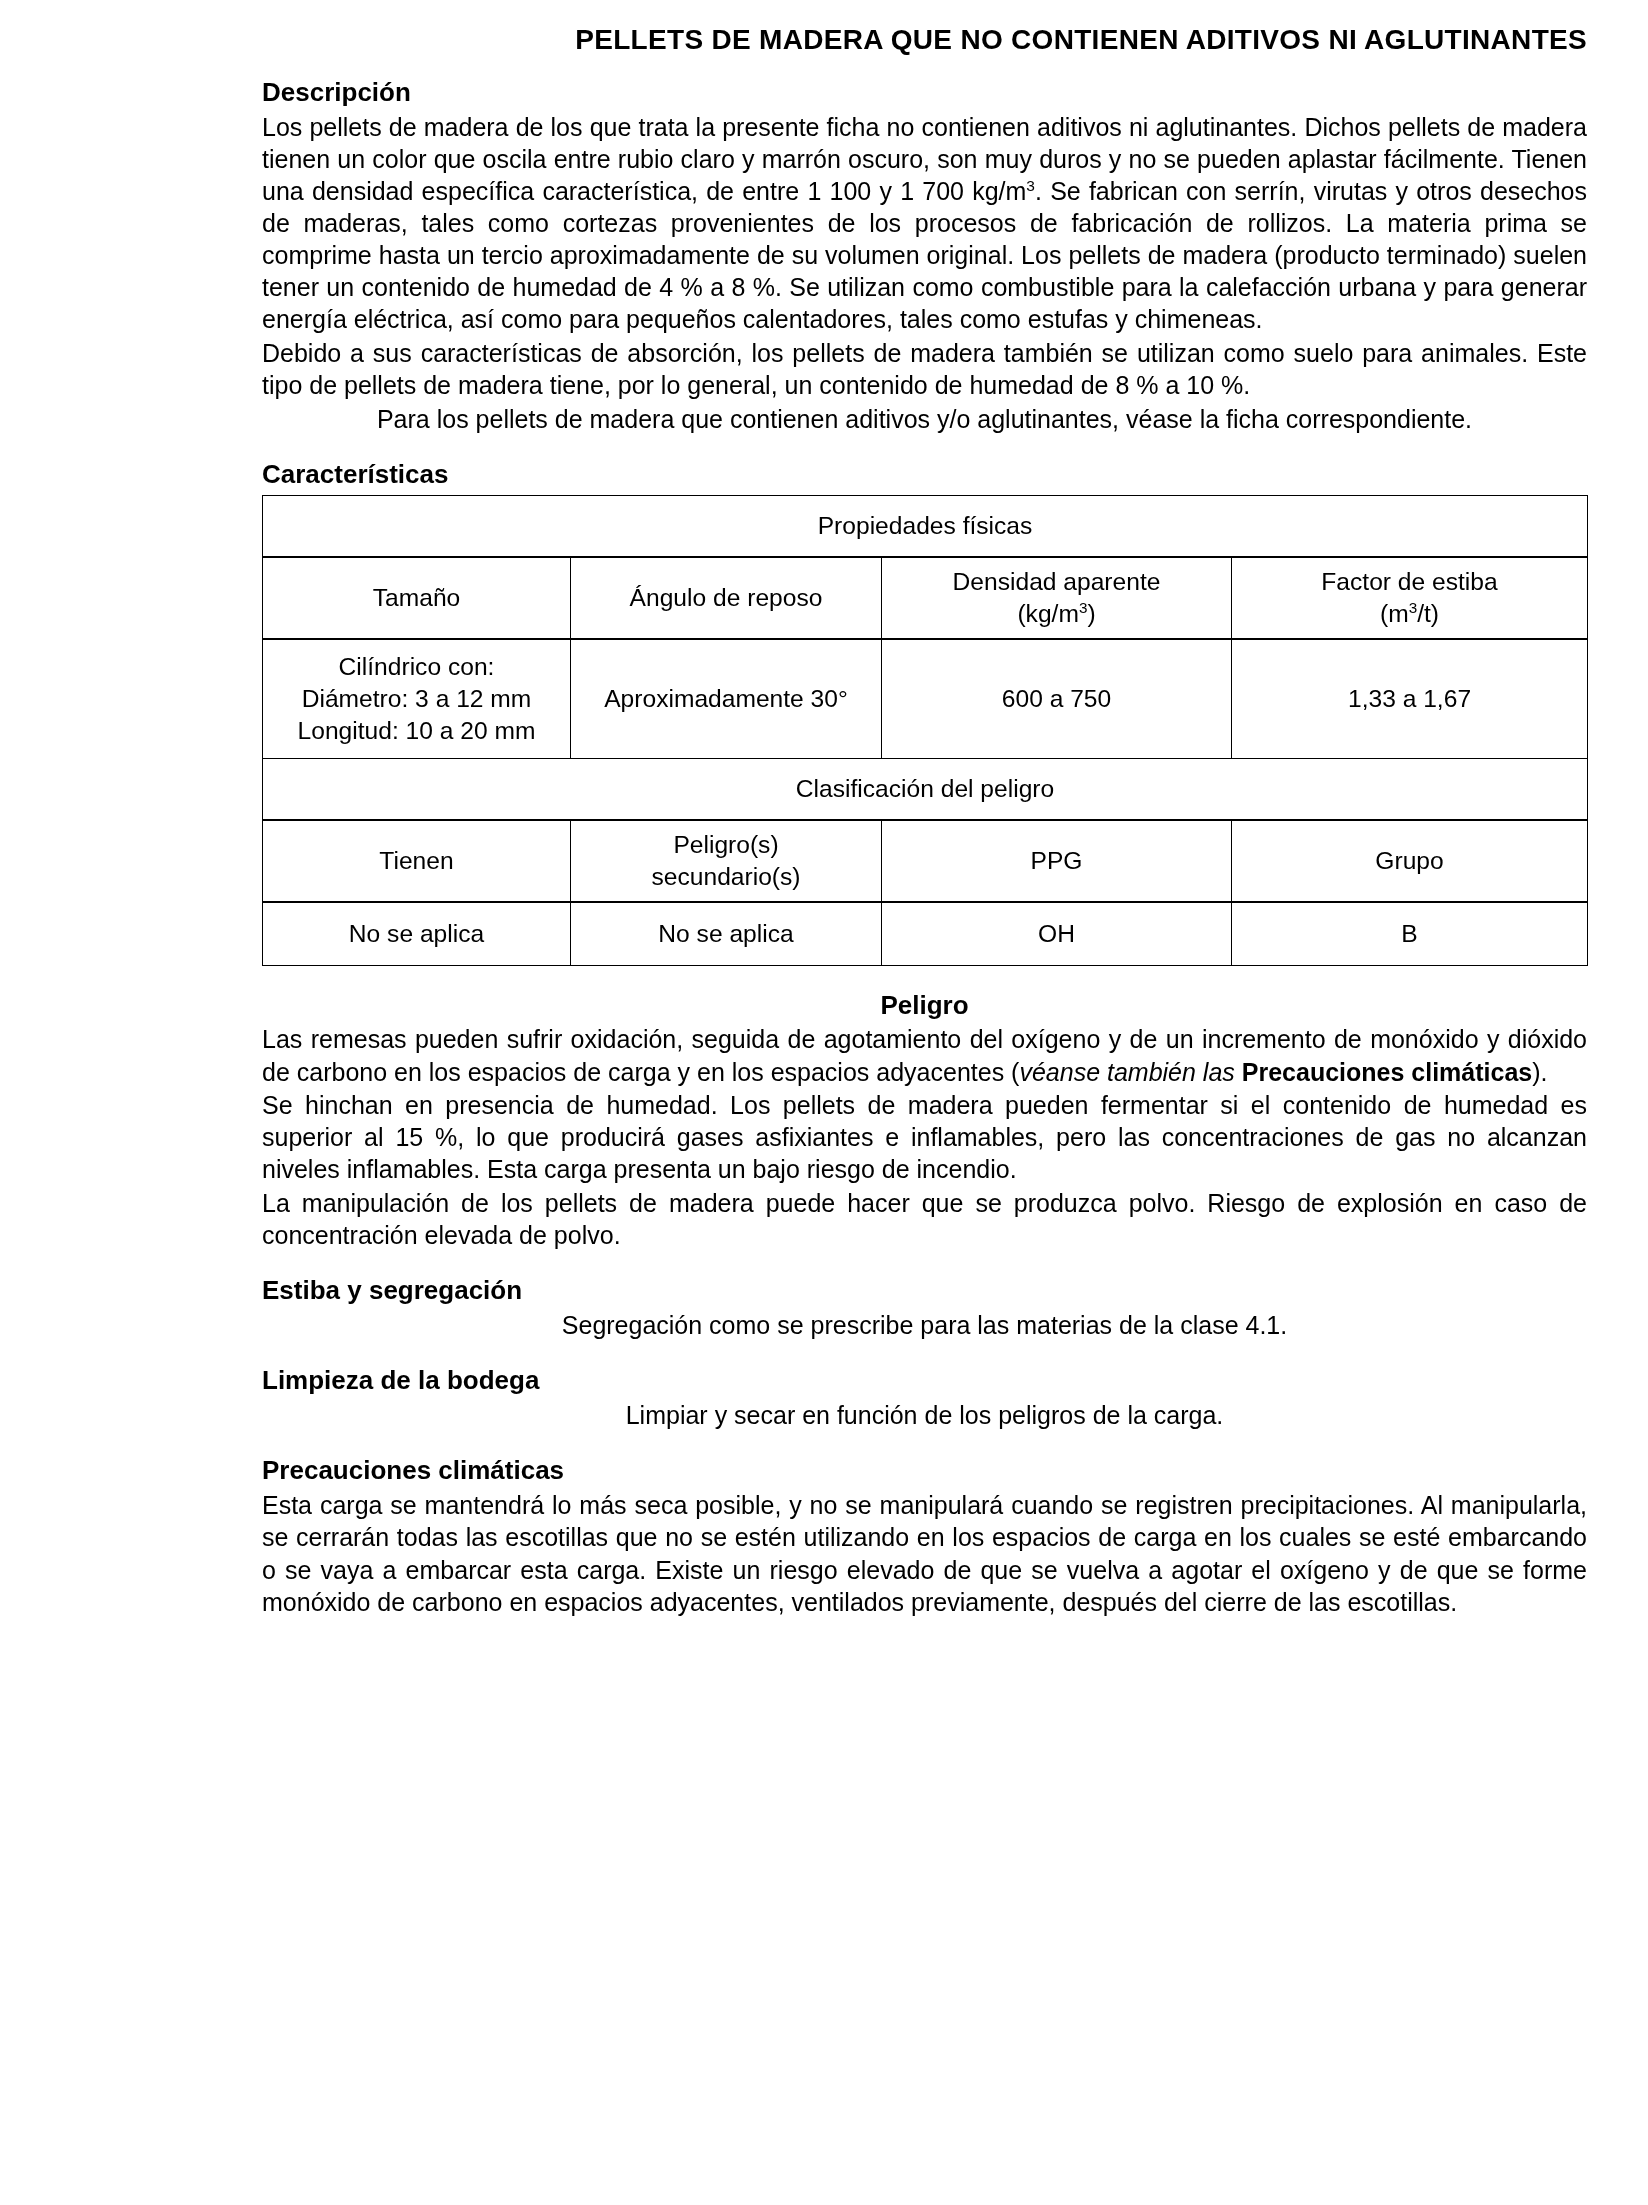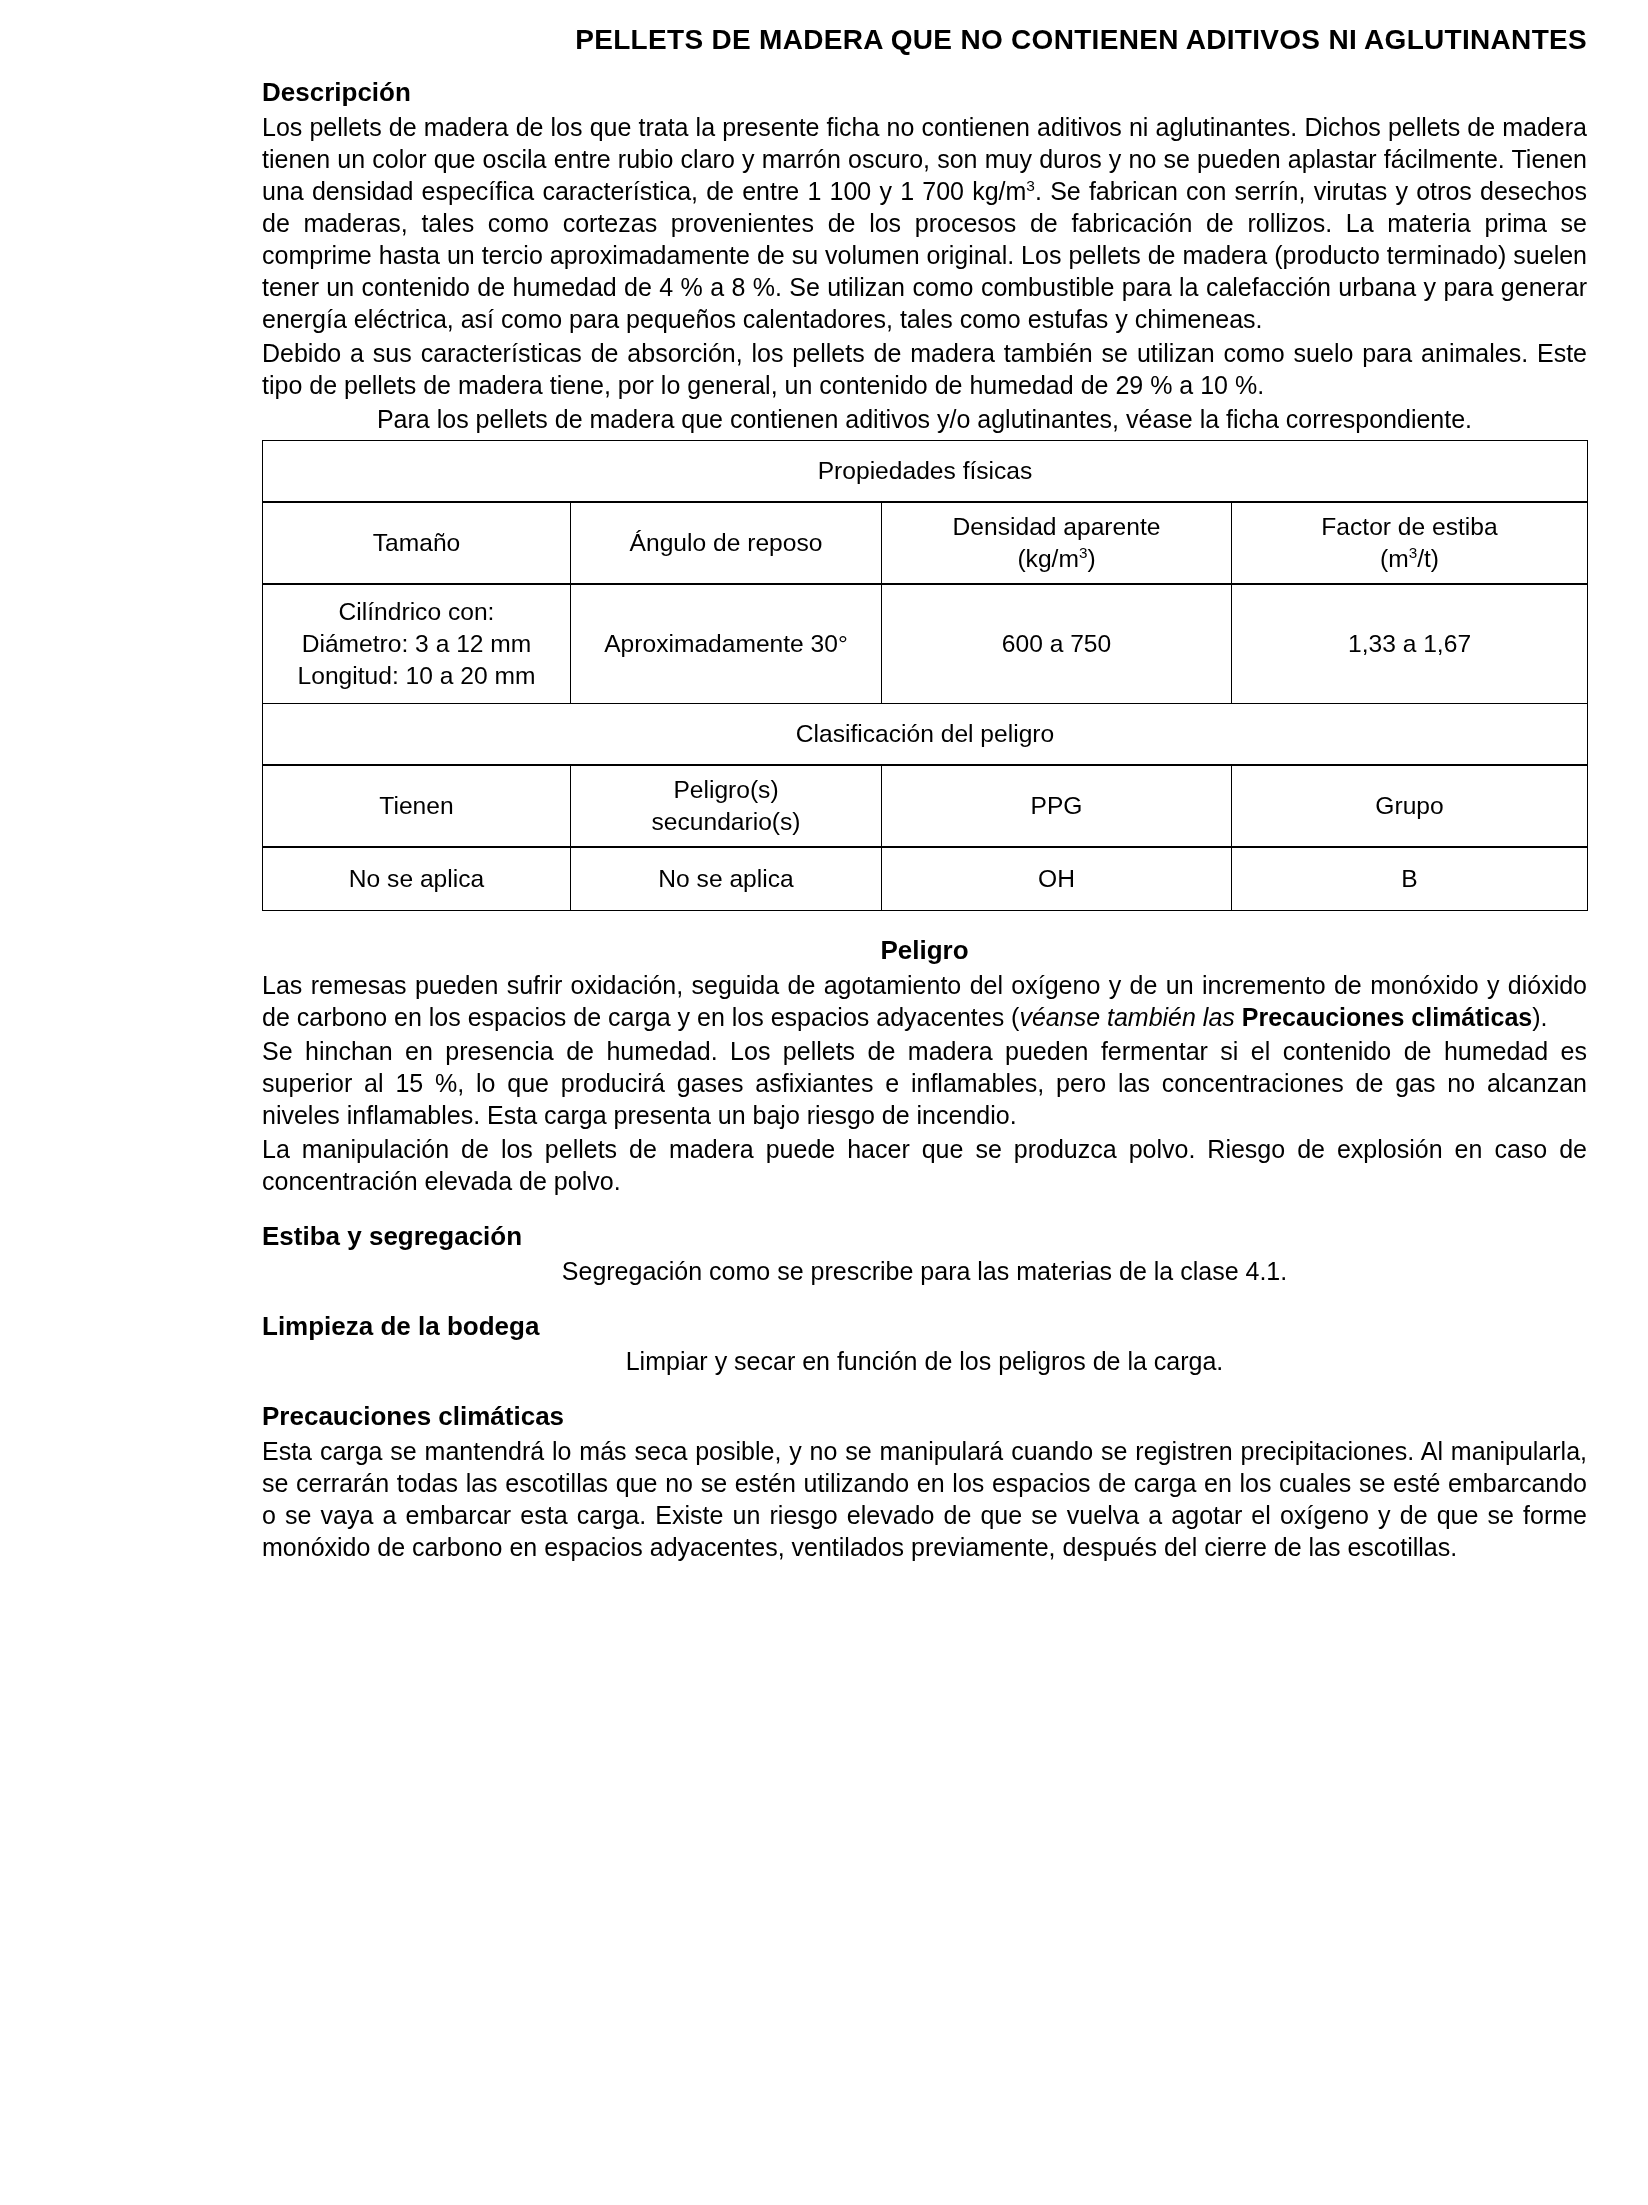--- a/index.html
+++ b/index.html
@@ -127,23 +127,24 @@
 </head>
 <body>
 
 <div class="page">
   <div class="content">
 
     <h1 class="doc-title">PELLETS DE MADERA QUE NO CONTIENEN ADITIVOS NI AGLUTINANTES</h1>
 
     <h2 class="section-heading">Descripción</h2>
     <p class="body-text"><span>Los pellets de madera de los que trata la presente ficha no contienen aditivos ni aglutinantes. Dichos pellets de madera tienen un color que oscila entre rubio claro y marrón oscuro, son muy duros y no se pueden aplastar fácilmente. Tienen una densidad específica característica, de entre 1 100 y 1 700 kg/m</span><sup>3</sup><span>. Se fabrican con serrín, virutas y otros desechos de maderas, tales como cortezas provenientes de los procesos de fabricación de rollizos. La materia prima se comprime hasta un tercio aproximadamente de su volumen original. Los pellets de madera (producto terminado) suelen tener un contenido de humedad de 4 % a 8 %. Se utilizan como combustible para la calefacción urbana y para generar energía eléctrica, así como para pequeños calentadores, tales como estufas y chimeneas.</span></p>
-    <p class="body-text">Debido a sus características de absorción, los pellets de madera también se utilizan como suelo para animales. Este tipo de pellets de madera tiene, por lo general, un contenido de humedad de 29 % a 10 %.</p>
+    <p class="body-text">Debido a sus características de absorción, los pellets de madera también se utilizan como suelo para animales. Este tipo de pellets de madera tiene, por lo general, un contenido de humedad de 8 % a 10 %.</p>
     <p class="body-text nojust">Para los pellets de madera que contienen aditivos y/o aglutinantes, véase la ficha correspondiente.</p>
 
+    <h2 class="section-heading spaced">Características</h2>
 
     <table class="char-table">
       <colgroup>
         <col class="c1">
           <col class="c2">
           <col class="c3">
           <col class="c4">
       </colgroup>
       <tbody>
         <tr>

